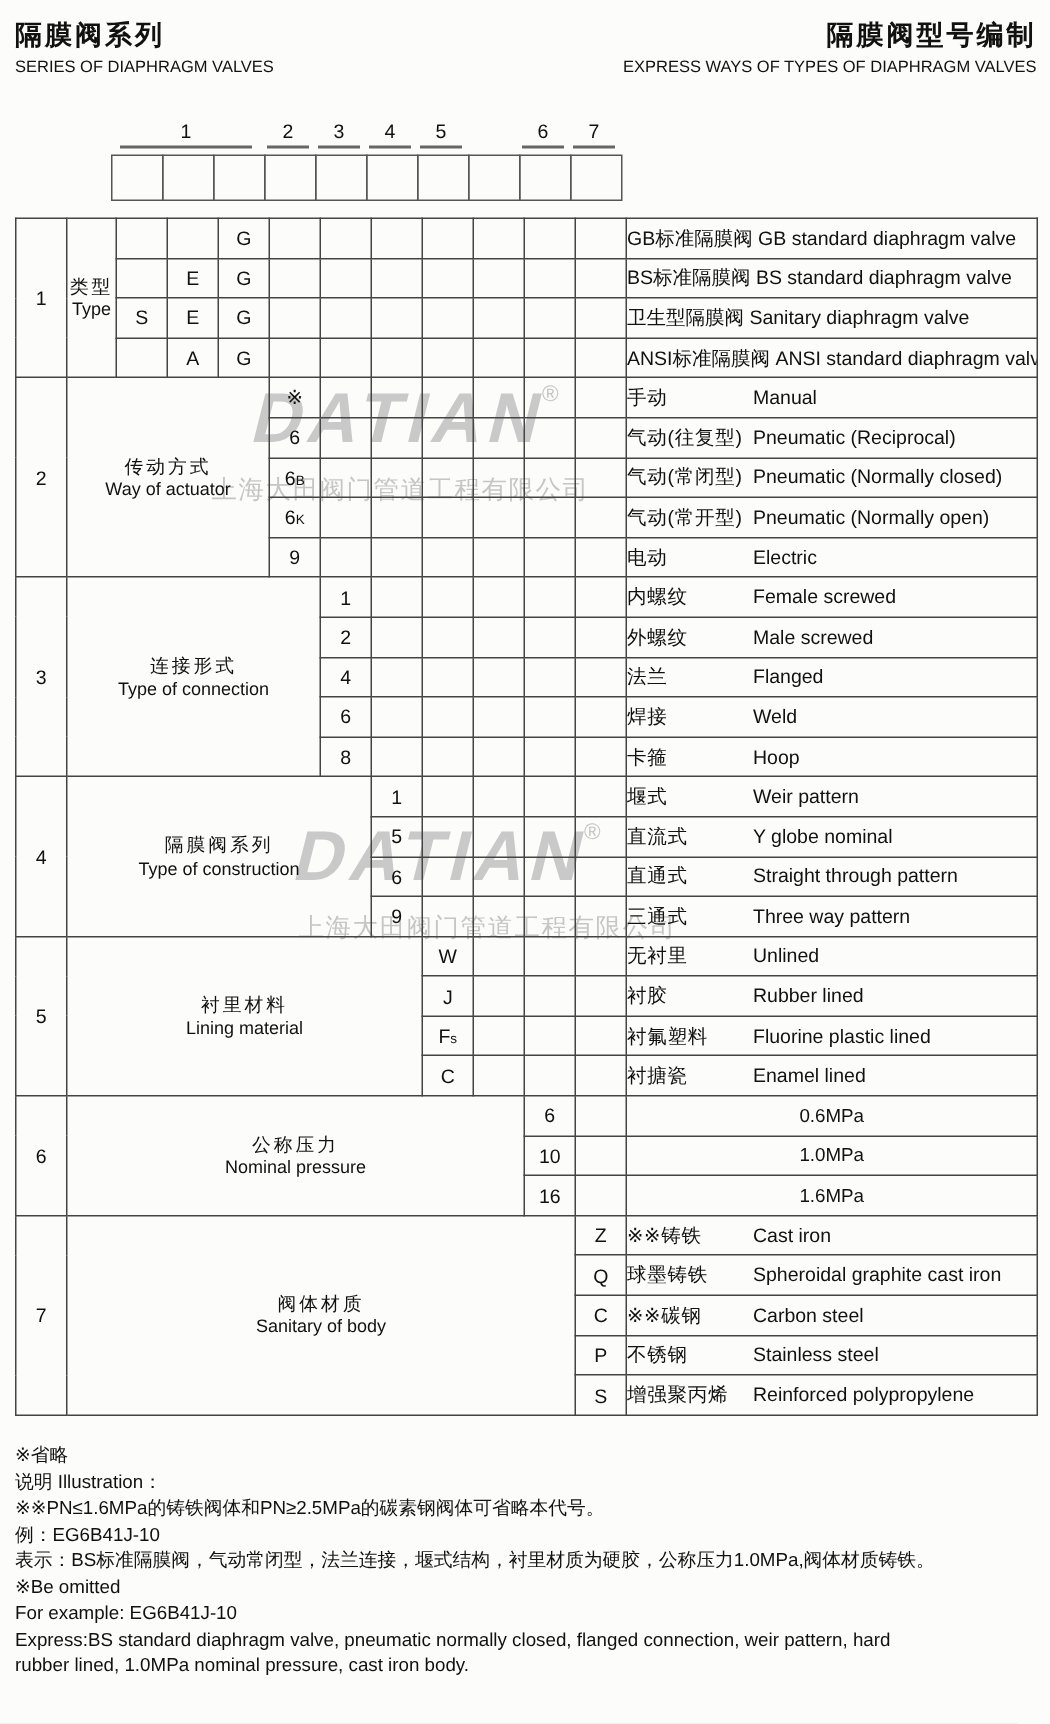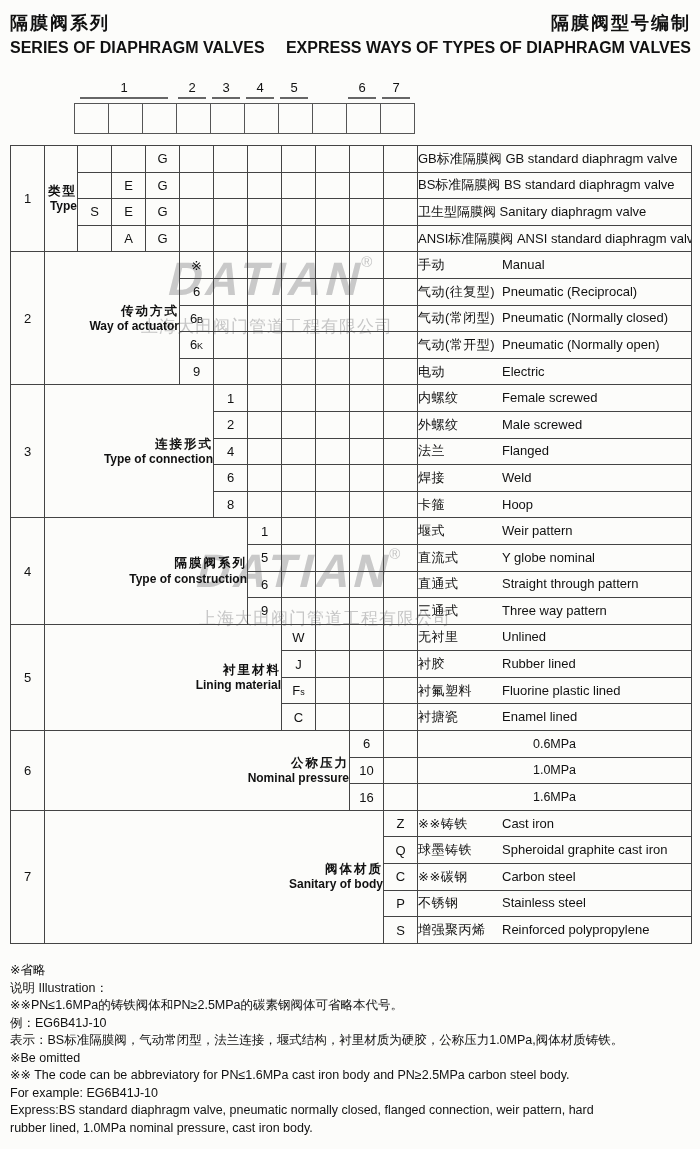--- a/index.html
+++ b/index.html
@@ -3,21 +3,21 @@
 <meta charset="utf-8">
 <style>
   html,body{margin:0;padding:0;background:#e8e8e8;}
   .page{position:relative;width:700px;height:1149px;background:#fcfcfa;
         font-family:"Liberation Sans","DejaVu Sans",sans-serif;color:#1c1c1c;overflow:hidden;margin:0 auto;}
 
   
   .hdr-left{position:absolute;left:10px;top:11px;}
   .hdr-right{position:absolute;right:9px;top:11px;text-align:right;margin-left:19px;}
   .hdr-zh{font-size:18px;font-weight:bold;letter-spacing:2px;color:#111;}
-  .hdr-en{font-size:16px;font-weight:bold;margin-top:4px;color:#111;}
+  .hdr-en{font-size:11px;font-weight:normal;margin-top:4px;color:#111;}
 
   
   .diagram{position:absolute;left:74px;top:80px;width:342px;height:56px;}
   .dlab{position:absolute;top:0;text-align:center;font-size:13px;color:#111;
         border-bottom:2px solid #666;padding-bottom:0px;height:17px;line-height:16px;}
   .lb1{left:6px;width:88px}.lb2{left:104px;width:28px}.lb3{left:138px;width:28px}
   .lb4{left:172px;width:28px}.lb5{left:206px;width:28px}.lb6{left:274px;width:28px}.lb7{left:308px;width:28px}
   .boxes{position:absolute;left:0;top:23px;display:flex;}
   .box{width:33px;height:29px;border:1px solid #555;margin-left:-1px;background:transparent;}
   .box:first-child{margin-left:0;}
@@ -31,21 +31,21 @@
   .wm1{left:163px;top:252px;}
   .wm1 .wm-co{margin-left:-22px;}
   .wm2{left:191px;top:544px;}
   .wm2 .wm-co{margin-left:8px;}
 
   
   table.code{position:absolute;left:10px;top:145px;border-collapse:collapse;table-layout:fixed;
              width:681px;background:transparent;}
   table.code td{border:1px solid #444;padding:0;height:25.6px;overflow:hidden;}
   .t-num{text-align:center;font-size:13px;color:#111;}
-  .t-cat{text-align:right;font-weight:bold;}
+  .t-cat{text-align:center;}
   .cat-zh{font-size:12.5px;letter-spacing:2px;color:#111;line-height:1.3;}
   .cat-en{font-size:12px;letter-spacing:0;color:#111;line-height:1.25;}
   .t-code{text-align:center;font-size:13px;color:#111;}
   .t-code .sub{font-size:9px;}
   .t-desc{font-size:13px;color:#111;padding-left:8px;white-space:nowrap;}
   .t-desc .zh{display:inline-block;min-width:84px;letter-spacing:0.5px;}
   .t-desc.center{text-align:center;padding-left:0;font-size:12.5px;}
 
   
   .footer{position:absolute;left:10px;top:962px;width:686px;font-size:12.5px;
@@ -394,18 +394,17 @@
       </tbody>
   </table>
 
   <div class="footer" id="footer">
       <div>※省略</div>
       <div>说明  Illustration：</div>
       <div>※※PN≤1.6MPa的铸铁阀体和PN≥2.5MPa的碳素钢阀体可省略本代号。</div>
       <div>例：EG6B41J-10</div>
       <div>表示：BS标准隔膜阀，气动常闭型，法兰连接，堰式结构，衬里材质为硬胶，公称压力1.0MPa,阀体材质铸铁。</div>
       <div>※Be omitted</div>
-      <div>※※ The code can be abbreviatory for PN≤1.6MPa cast iron body and PN≥2.5MPa carbon steel body.</div>
       <div>For example: EG6B41J-10</div>
       <div>Express:BS standard diaphragm valve, pneumatic normally closed, flanged connection, weir pattern, hard</div>
       <div>rubber lined, 1.0MPa nominal pressure, cast iron body.</div>
     </div>
 </div>
 
 </body></html>

